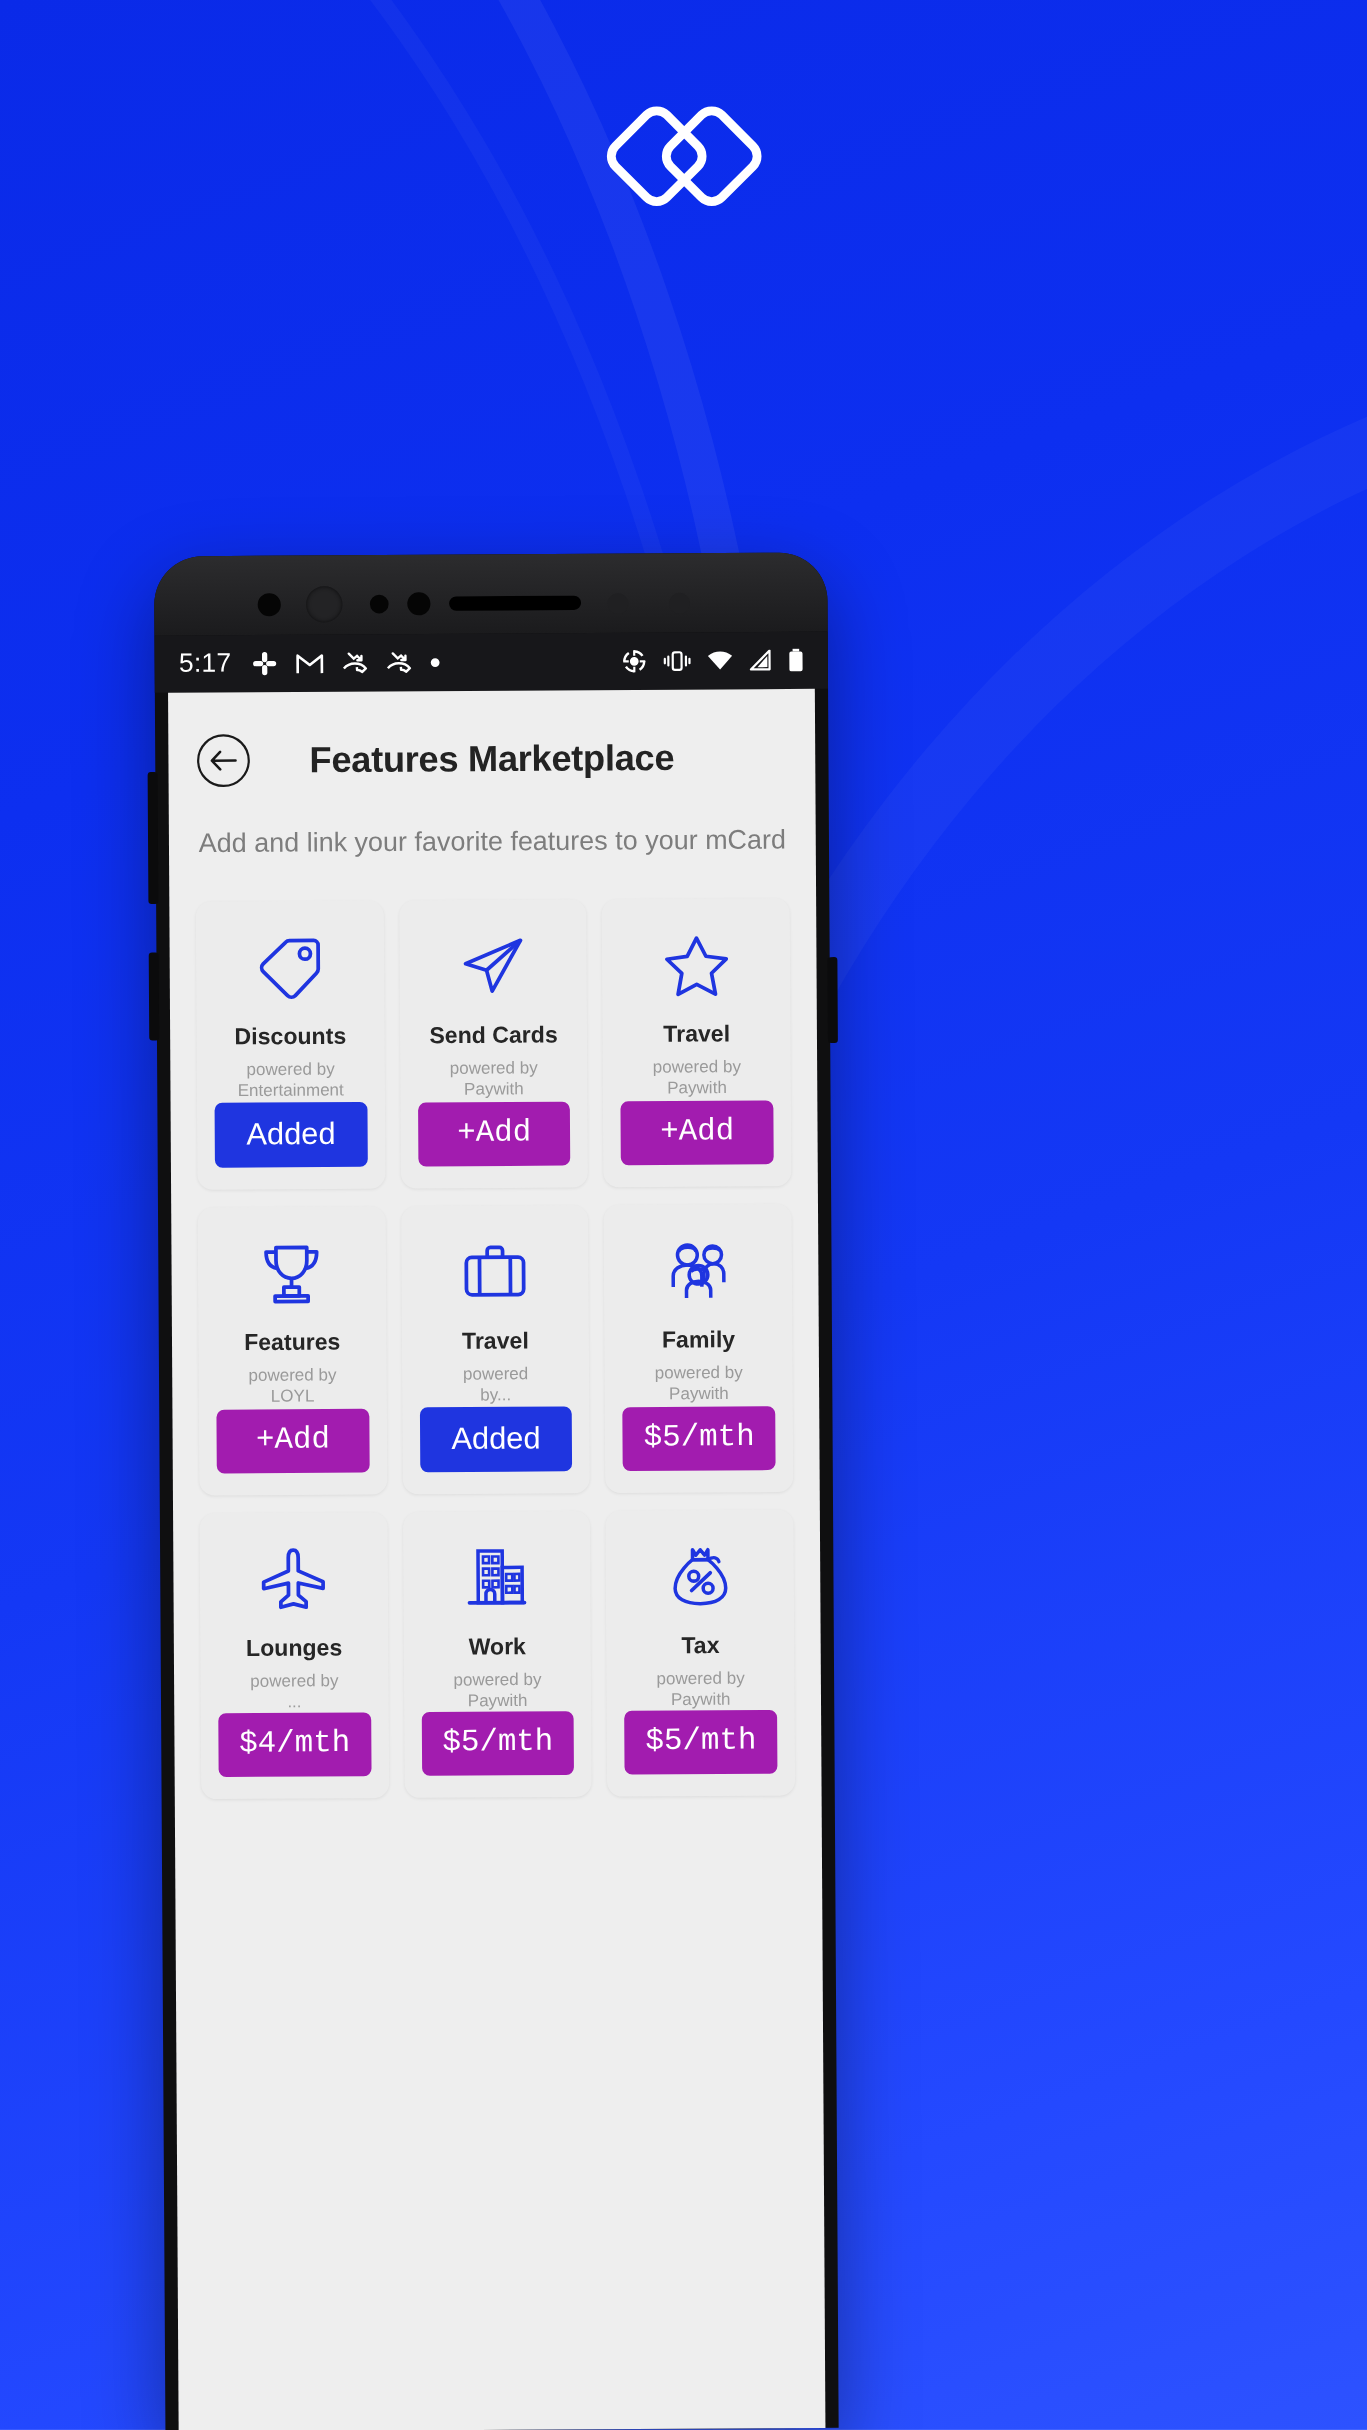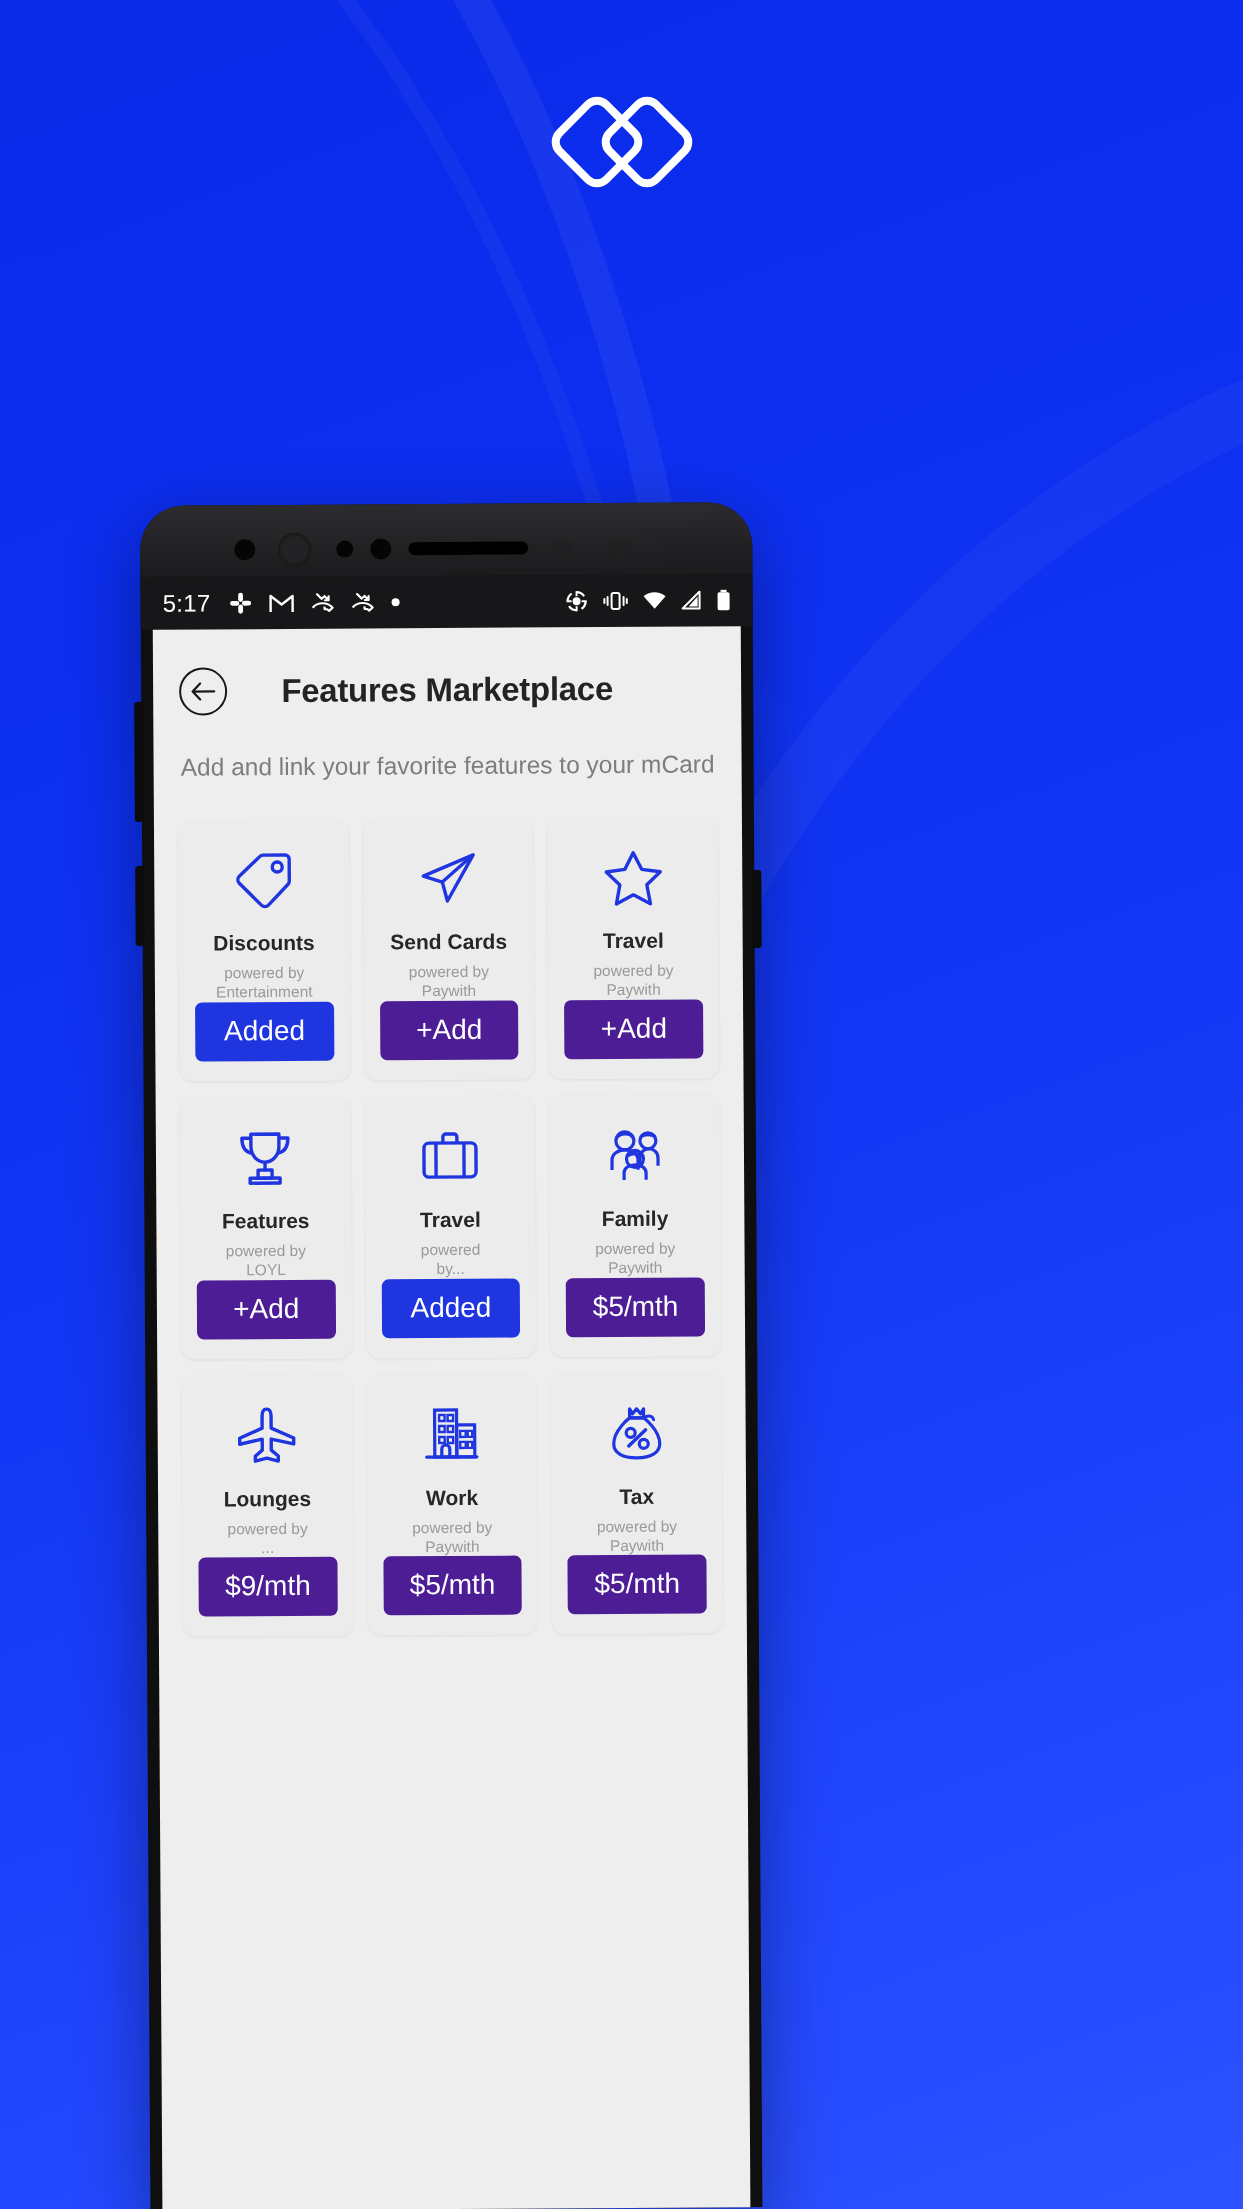--- a/index.html
+++ b/index.html
@@ -132,21 +132,21 @@
   }
   .card-btn {
     margin-top:auto;
     width:92%;
     border-radius:7px;
     text-align:center;
     font-size:28px;
     padding:13px 0 14px 0;
     font-weight:500;
   }
-  .btn-dark  { background:#4c1d95; color:#ffffff; }
+  .btn-dark  { background:#a21caf; color:#ffffff;font-family:Liberation Mono, monospace; }
   .btn-blue  { background:#1f35e0; color:#ffffff; }
 
   
   .side-btn { position:absolute; background:#0b0b0c; border-radius:3px; }
   .sb-vol   { left:-7px; top:196px; width:9px; height:120px; }
   .sb-vol2  { left:-7px; top:360px; width:9px; height:80px; }
   .sb-pwr   { right:-7px; top:368px; width:9px; height:78px; }
 </style>
 </head>
 <body>
@@ -358,21 +358,21 @@
           <div class="card-icon">
             <svg width="62" height="60" viewBox="0 0 62 60">
               <path d="M31 3c3 0 4.5 3 4.5 7v12L58 32v6l-22.5-5v11l7 6v5l-11.5-3-11.5 3v-5l7-6V33L4 38v-6l22.5-10V10c0-4 1.5-7 4.5-7z" fill="none" stroke="#1f35e0" stroke-width="3.4" stroke-linejoin="round"></path>
             </svg>
           </div>
           <div class="card-title">Lounges</div>
           <div class="card-sub">
             <div>powered by</div>
             <div>...</div>
           </div>
-          <div class="card-btn btn-dark">$9/mth</div>
+          <div class="card-btn btn-dark">$4/mth</div>
         </div>
 
         <div class="card">
           <div class="card-icon">
             <svg width="62" height="60" viewBox="0 0 62 60">
               <rect x="14" y="5" width="22" height="47" fill="none" stroke="#1f35e0" stroke-width="3.2"></rect>
               <rect x="36" y="20" width="18" height="32" fill="none" stroke="#1f35e0" stroke-width="3.2"></rect>
               <rect x="18.5" y="10" width="5.5" height="6" fill="none" stroke="#1f35e0" stroke-width="2.4"></rect>
               <rect x="27" y="10" width="5.5" height="6" fill="none" stroke="#1f35e0" stroke-width="2.4"></rect>
               <rect x="18.5" y="21" width="5.5" height="6" fill="none" stroke="#1f35e0" stroke-width="2.4"></rect>

